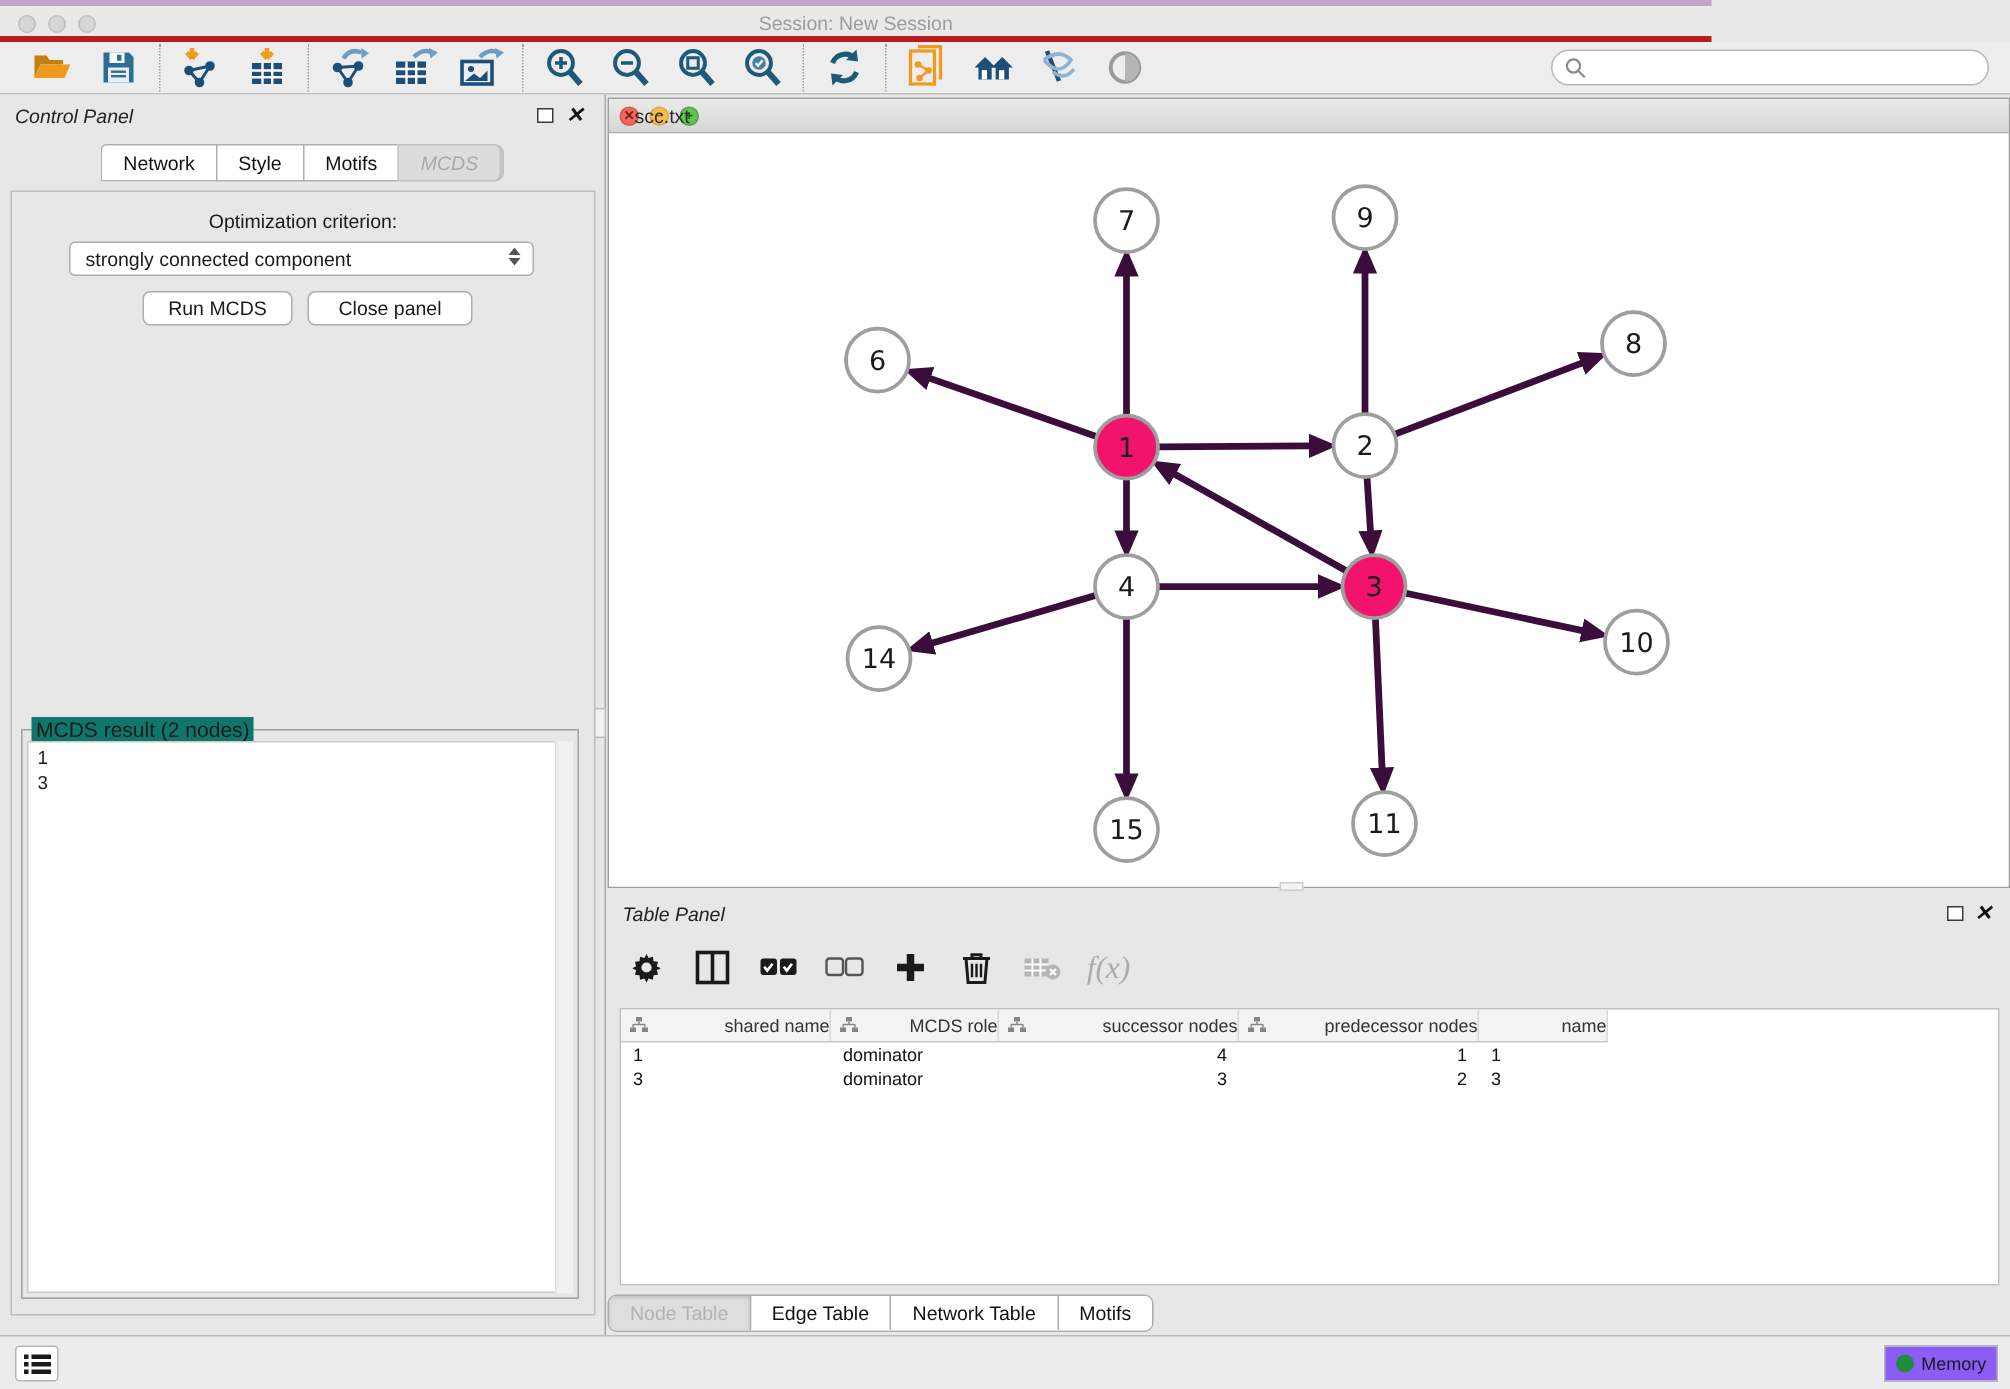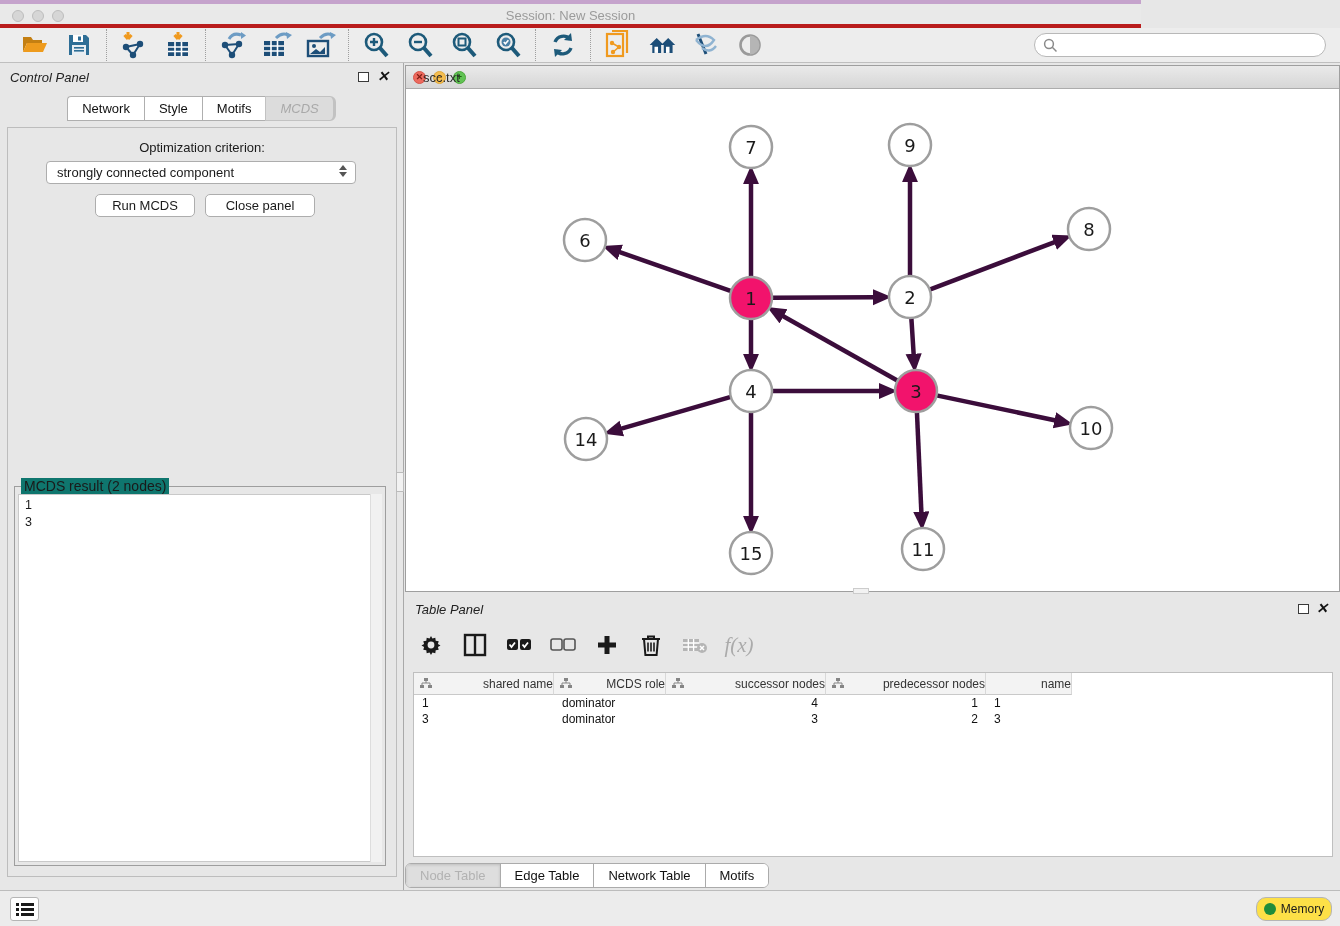--- a/index.html
+++ b/index.html
@@ -79,21 +79,21 @@
   .td-cell { font-size:12px; color:#111; padding:0 8px; line-height:16px; overflow:hidden; }
   #tp-tabs { position:absolute; left:0; right:0; top:268px; display:flex; justify-content:flex-start; }
   .seg-wrap { display:flex; border:1px solid #ABABAB; border-radius:6px; overflow:hidden; background:#fff; }
   .seg { font-size:13px; padding:4px 14px; border-right:1px solid #ABABAB; color:#111; background:#fff; }
   .seg:last-child { border-right:none; }
   .seg.active { background:#DEDEDE; color:#B2B2B2; box-shadow:inset 0 1px 3px rgba(0,0,0,0.15); }
 
   
   #status-bar { left:0; top:890px; width:1340px; height:36px; background:#ECECEC; border-top:1px solid #BCBCBC; }
   #list-btn { position:absolute; left:10px; top:6px; width:29px; height:24px; background:#fff; border:1px solid #B5B5B5; border-radius:3px; display:flex; align-items:center; justify-content:center; }
-  #memory-btn { position:absolute; right:8px; top:6px; width:76px; height:24px; background:#fde047; border:1px solid #B5B5B5; border-radius:10px; display:flex; align-items:center; justify-content:center; gap:5px; font-size:12px; }
+  #memory-btn { position:absolute; right:8px; top:6px; width:76px; height:24px; background:#8b5cf6; border:1px solid #B5B5B5; border-radius:0; display:flex; align-items:center; justify-content:center; gap:5px; font-size:12px; }
   #memory-dot { width:12px; height:12px; border-radius:50%; background:#1F8C3B; }
 </style>
 </head>
 <body>
 
 <div id="titlebar" class="abs">
   <div class="traffic-dots">
     <div class="dot"></div>
     <div class="dot"></div>
     <div class="dot"></div>

